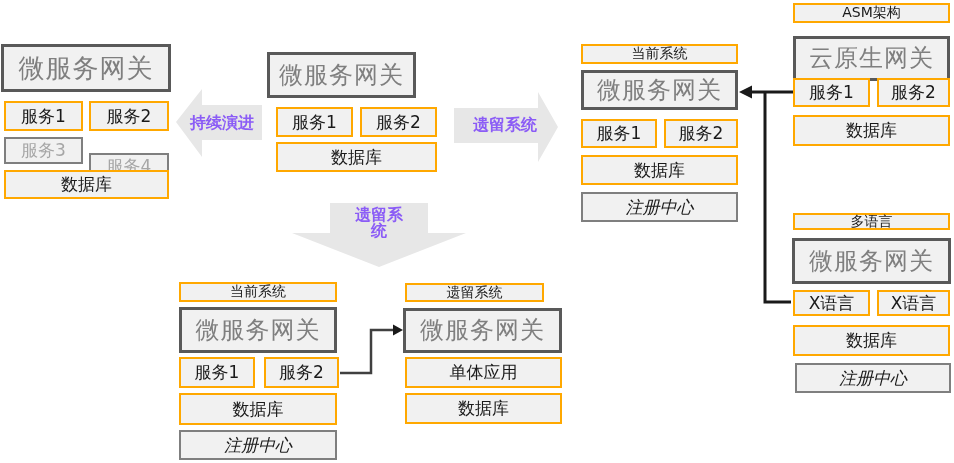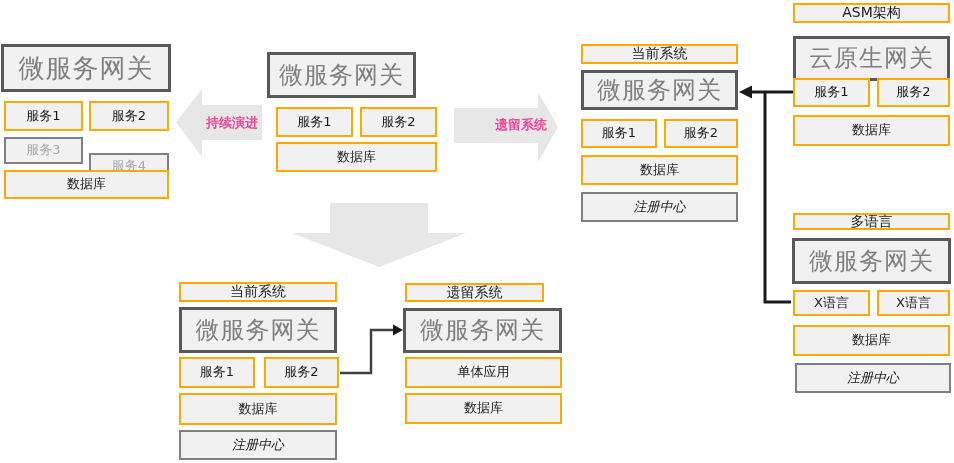--- a/index.html
+++ b/index.html
@@ -5,35 +5,35 @@
   html,body { margin:0; padding:0; background:#ffffff; }
   .canvas {
     position:relative; width:954px; height:463px; background:#ffffff;
     font-family:"DejaVu Sans","Liberation Sans",sans-serif; overflow:hidden;
   }
   .box {
     position:absolute; box-sizing:border-box;
     display:flex; align-items:center; justify-content:center;
     background:var(--box-fill,#F1F1F1);
     border:2px solid var(--accent,#FFA800);
-    font-size:13px; color:var(--text,#1A1A1A); text-align:center;
+    font-size:17px; color:var(--text,#1A1A1A); text-align:center;
     line-height:1.1; white-space:nowrap;
   }
   .box.label { font-size:14px; }
   .box.grayb { border:2px solid var(--gray-border,#7F7F7F);font-style:italic; }
   .box.muted { border:2px solid var(--gray-border,#7F7F7F); color:var(--muted-text,#A6A6A6); }
   .box.gw {
     border:3px solid var(--dark-border,#595959);
     color:var(--gateway-text,#7F7F7F);
     font-size:24px; letter-spacing:1px;
   }
   .box.gw.lg { font-size:26px; }
   .arrow-text {
-    position:absolute; font-weight:bold; font-size:13px; color:#ec4899;
-    text-align:right; line-height:16px; white-space:pre-line;
+    position:absolute; font-weight:bold; font-size:16px; color:#8b5cf6;
+    text-align:center; line-height:16px; white-space:pre-line;
   }
   svg.layer { position:absolute; left:0; top:0; pointer-events:none; }
 </style>
 </head>
 <body>
 
 <div class="canvas">
 
   <svg class="layer" width="954" height="463" viewBox="0 0 954 463">
     <polygon points="176,122 202,89 202,105 262,105 262,140 202,140 202,157" style="fill:var(--arrow-fill,#E7E7E7)"></polygon>
@@ -43,20 +43,22 @@
     <line x1="793" y1="92" x2="749" y2="92" style="stroke:var(--connector,#1A1A1A)" stroke-width="3"></line>
     <polygon points="739,92 752,85.5 752,98.5" style="fill:var(--connector,#1A1A1A)"></polygon>
     <path d="M765,92 L765,302 L791,302" fill="none" style="stroke:var(--connector,#1A1A1A)" stroke-width="3"></path>
 
     <polyline points="340,373 371,373 371,330 394,330" fill="none" stroke="#404040" stroke-width="2.5"></polyline>
     <polygon points="403,330 393,324.5 393,335.5" fill="#1A1A1A"></polygon>
   </svg>
 
   <div class="arrow-text" style="left:186px;top:115px;width:72px;">持续演进</div>
   <div class="arrow-text" style="left:463px;top:117px;width:84px;">遗留系统</div>
+  <div class="arrow-text" style="left:330px;top:207px;width:98px;">遗留系
+统</div>
 
   <div>
     <div class="box gw lg" style="left:1px;top:44px;width:170px;height:48px;">微服务网关</div>
     <div class="box" style="left:4px;top:101px;width:79px;height:30px;">服务1</div>
     <div class="box" style="left:89px;top:101px;width:80px;height:30px;">服务2</div>
     <div class="box muted" style="left:4px;top:137px;width:79px;height:27px;">服务3</div>
     <div class="box muted" style="left:89px;top:153px;width:80px;height:27px;">服务4</div>
     <div class="box" style="left:4px;top:170px;width:165px;height:29px;">数据库</div>
   </div>
 

